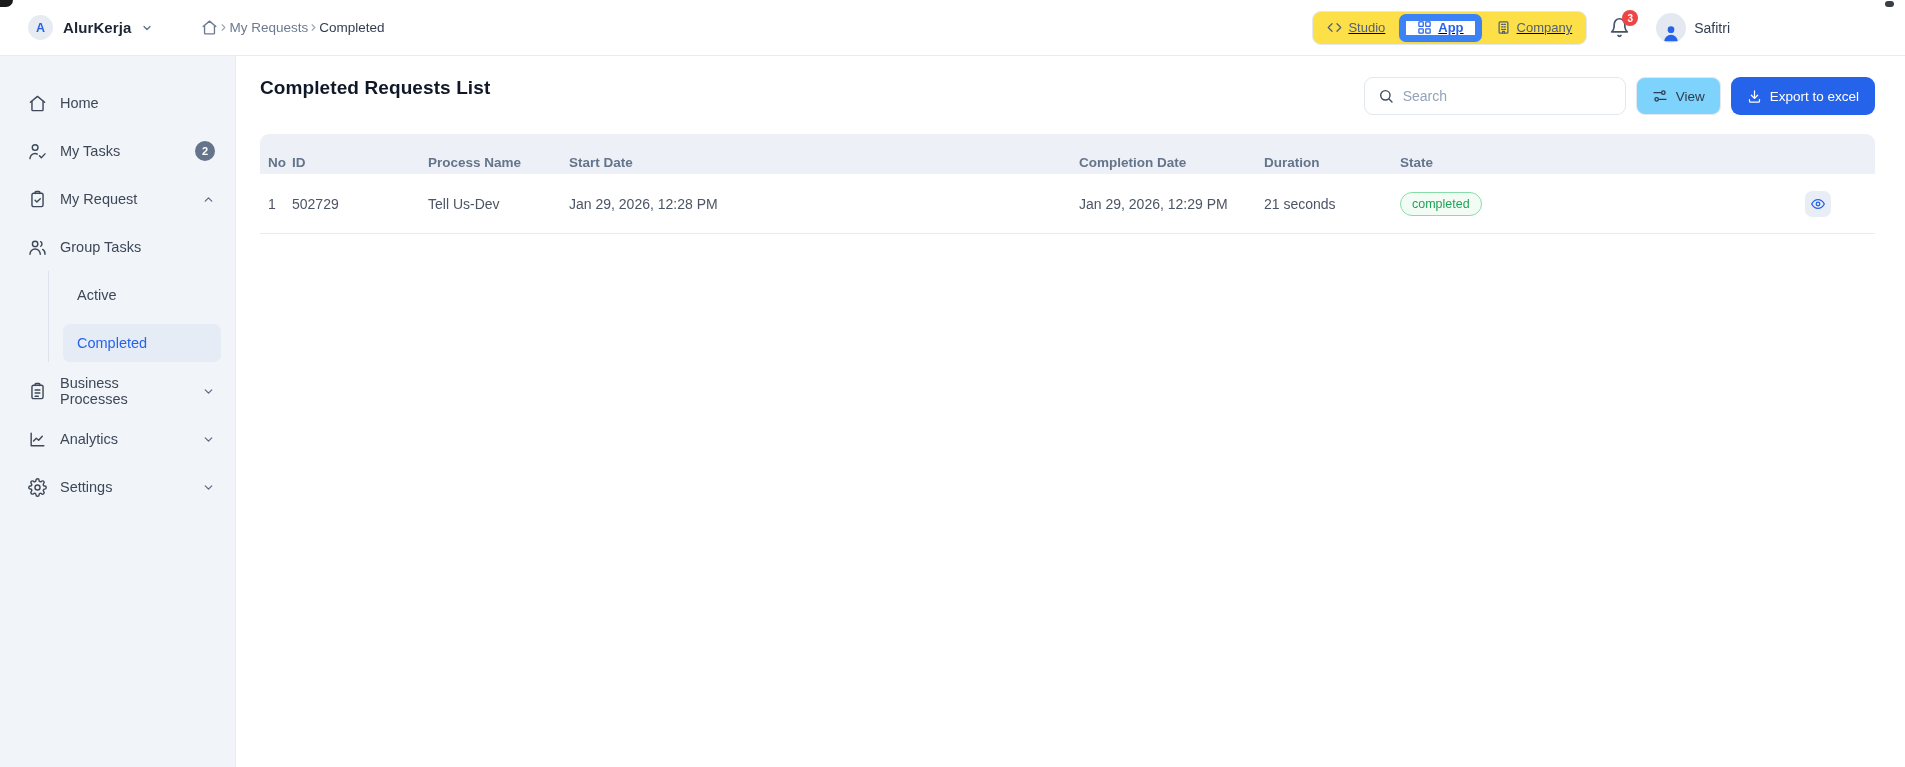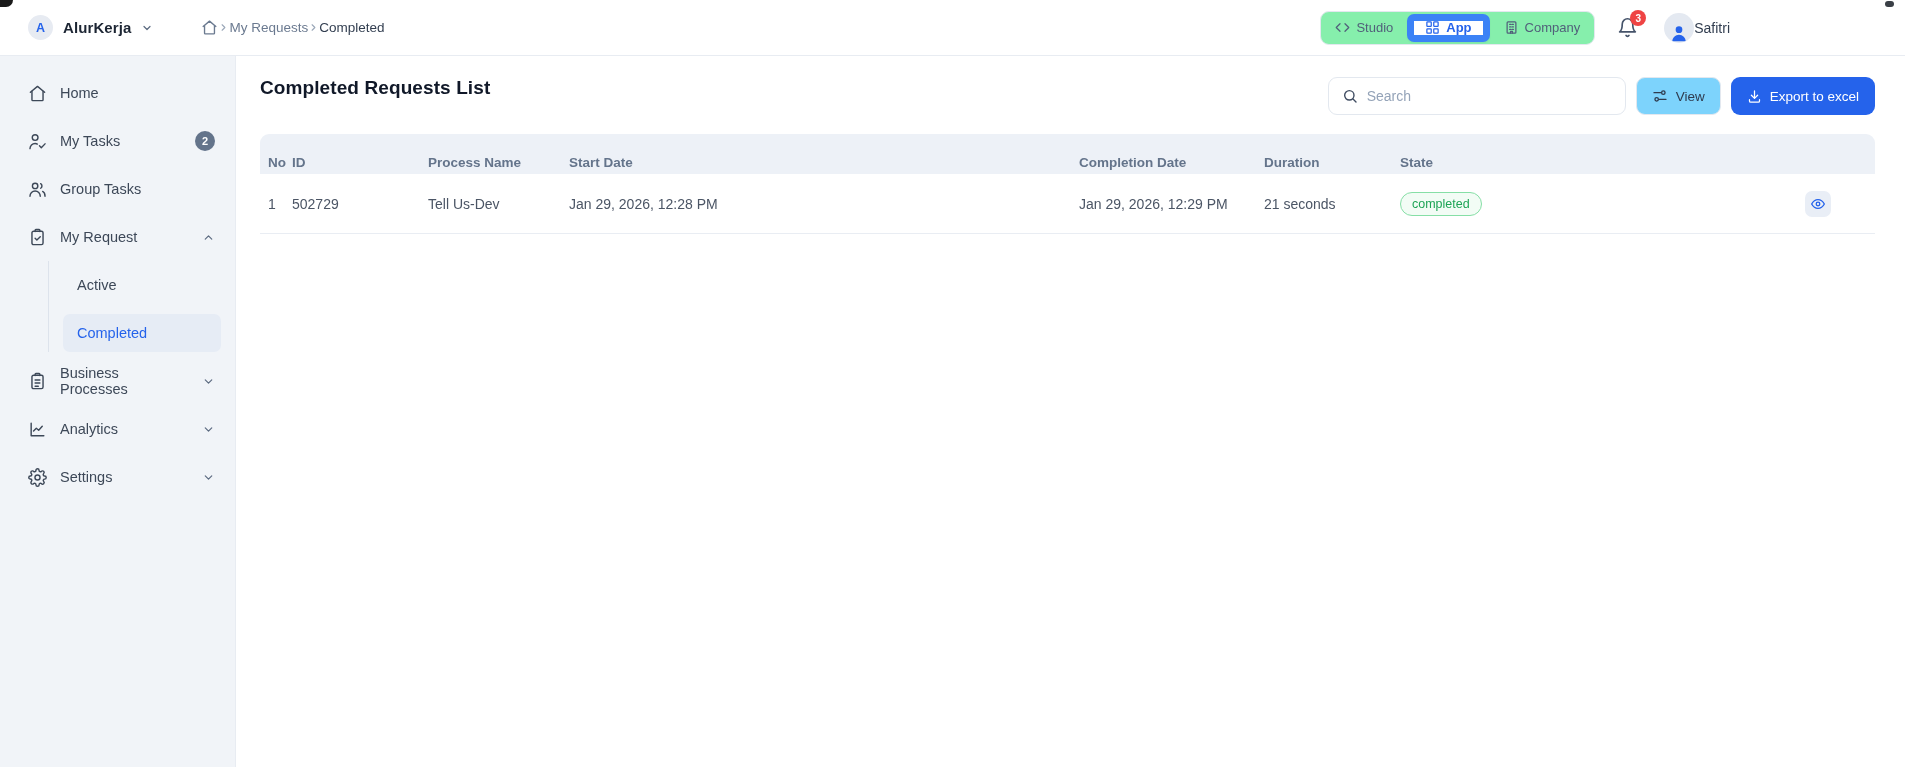--- a/index.html
+++ b/index.html
@@ -16,55 +16,55 @@
     border-radius:3px; }
   .brand { display:flex; align-items:center; gap:10px; cursor:pointer; }
   .brand-avatar { width:25px; height:25px; border-radius:50%; background:#e7ebf2; color:#2563eb;
     font-weight:bold; font-size:12.5px; display:flex; align-items:center; justify-content:center; }
   .brand-name { font-size:15px; font-weight:700; color:#1c2533; letter-spacing:.1px;text-align:center; }
   .breadcrumb { display:flex; align-items:center; gap:0; margin-left:48px; }
   .crumb { font-size:13.5px; color:#6b7a90; cursor:pointer; }
   .crumb.current { color:#323e50; font-weight:500; cursor:default; }
   .topbar-right { margin-left:auto; margin-right:175px; display:flex; align-items:center; }
   .seg-group { display:flex; align-items:center; gap:2px; border:1px solid #e3e8ef; border-radius:9px;
-    background:#86efac; padding:2px; height:34px; }
+    background:#fde047; padding:2px; height:34px;text-decoration:underline; }
   .seg { display:flex; align-items:center; gap:6px; padding:0 11px; height:28px; border-radius:7px;
     font-size:13px; color:#51607a; cursor:pointer; background:transparent; border:1px solid transparent; }
   .seg.active { border:7px solid #3b82f6; background:#fff; color:#2563eb; font-weight:700;
     box-shadow:0 1px 2px rgba(16,40,80,.06);align-items:flex-end; }
   .bell-wrap { position:relative; margin-left:22px; cursor:pointer; }
   .bell-badge { position:absolute; top:-7px; right:-8px; min-width:16px; height:16px; padding:0 4px;
     border-radius:9px; background:#ef4444; color:#fff; font-size:10px; font-weight:bold;
     display:flex; align-items:center; justify-content:center; }
-  .user-wrap { display:flex; align-items:center; gap:0; margin-left:26px; cursor:pointer; }
+  .user-wrap { display:flex; align-items:center; gap:8px; margin-left:26px; cursor:pointer; }
   .user-avatar { width:30px; height:30px; border-radius:50%; background:#e4e9f1;
     display:flex; align-items:flex-end; justify-content:center; overflow:hidden; }
   .user-name { font-size:14px; color:#323e50; }
 
   
   .layout { display:flex; height:711px; }
-  .sidebar { width:236px; background:#f1f4f8; border-right:1px solid #e8ecf2; padding-top:13px;
+  .sidebar { width:236px; background:#f1f4f8; border-right:1px solid #e8ecf2; padding-top:23px;
     flex-shrink:0; }
   .side-item { height:48px; display:flex; align-items:center; gap:13px; padding:0 20px 0 28px;
     font-size:14.5px; color:#3d4858; cursor:pointer; }
   .side-item .grow { flex:1; }
   .count-badge { width:20px; height:20px; border-radius:50%; background:#64748b; color:#fff;
     font-size:11px; font-weight:bold; display:flex; align-items:center; justify-content:center; }
   .sub-list { margin-left:48px; border-left:1.5px solid #dde3ec; }
   .sub-item { height:48px; display:flex; align-items:center; margin:0 14px; padding-left:14px;
     font-size:14.5px; color:#3d4858; border-radius:7px; cursor:pointer; }
   .sub-item.active { background:#e6ecf5; color:#2563eb; font-weight:500; height:38px; margin-top:5px; margin-bottom:5px; }
 
   .main { flex:1; background:#fff; padding:21px 30px 0 24px; }
 
   
   .toolbar { display:flex; height:38px; margin-bottom:19px; }
   .page-title { font-size:19px; font-weight:700; color:#101828; letter-spacing:.1px; }
   .toolbar-right { margin-left:auto; display:flex; align-items:center; gap:10px; }
-  .search-box { width:298px; height:38px; border:1px solid #e3e8ef; border-radius:9px; background:#fff;
+  .search-box { width:262px; height:38px; border:1px solid #e3e8ef; border-radius:9px; background:#fff;
     display:flex; align-items:center; gap:9px; padding:0 13px; }
   .search-box input { border:none; outline:none; font-size:14px; color:#334155; width:100%;
     font-family:"Liberation Sans", sans-serif; background:transparent; }
   .search-box input::placeholder { color:#94a3b8; }
   .btn { height:38px; display:flex; align-items:center; gap:8px; border-radius:9px; font-size:13.5px;
     cursor:pointer; }
   .btn-view { border:1px solid #e3e8ef; background:#7dd3fc; color:#2f3b4e; padding:0 15px; }
   .btn-export { border:none; background:#2563eb; color:#fff; padding:0 16px; font-weight:500; }
 
   
@@ -198,43 +198,43 @@
             <polyline points="14.5 17.5 16.8 19.8 21.5 15"></polyline>
           </svg>
       </span>
       <span class="grow">My Tasks</span>
       <span class="count-badge">2</span>
     </div>
 
     <div class="side-item">
       <span>
         <svg width="19" height="19" viewBox="0 0 24 24" fill="none" stroke="#3d4858" stroke-width="1.8" stroke-linecap="round" stroke-linejoin="round">
+            <rect x="5" y="4" width="14" height="17" rx="2"></rect>
+            <path d="M9 4.5V3a1 1 0 0 1 1-1h4a1 1 0 0 1 1 1v1.5"></path>
+            <polyline points="9 13 11.2 15.2 15.5 11"></polyline>
+          </svg>
+      </span>
+      <span class="grow">My Request</span>
+      <span>
+        <svg width="13" height="13" viewBox="0 0 24 24" fill="none" stroke="#5b6a80" stroke-width="2.2" stroke-linecap="round" stroke-linejoin="round">
+            <polyline points="6 15 12 9 18 15"></polyline>
+          </svg>
+      </span>
+    </div>
+
+    <div class="side-item">
+      <span>
+        <svg width="19" height="19" viewBox="0 0 24 24" fill="none" stroke="#3d4858" stroke-width="1.8" stroke-linecap="round" stroke-linejoin="round">
             <circle cx="9" cy="7.5" r="3.4"></circle>
             <path d="M2.5 20.5c0-3.6 2.9-6.5 6.5-6.5s6.5 2.9 6.5 6.5"></path>
             <path d="M16 4.6a3.4 3.4 0 0 1 0 5.8"></path>
             <path d="M18.5 14.5c1.9 1 3 2.9 3 6"></path>
           </svg>
       </span>
       <span class="grow">Group Tasks</span>
-    </div>
-
-    <div class="side-item">
-      <span>
-        <svg width="19" height="19" viewBox="0 0 24 24" fill="none" stroke="#3d4858" stroke-width="1.8" stroke-linecap="round" stroke-linejoin="round">
-            <rect x="5" y="4" width="14" height="17" rx="2"></rect>
-            <path d="M9 4.5V3a1 1 0 0 1 1-1h4a1 1 0 0 1 1 1v1.5"></path>
-            <polyline points="9 13 11.2 15.2 15.5 11"></polyline>
-          </svg>
-      </span>
-      <span class="grow">My Request</span>
-      <span>
-        <svg width="13" height="13" viewBox="0 0 24 24" fill="none" stroke="#5b6a80" stroke-width="2.2" stroke-linecap="round" stroke-linejoin="round">
-            <polyline points="6 15 12 9 18 15"></polyline>
-          </svg>
-      </span>
     </div>
 
     <div class="sub-list">
       <div class="sub-item">
         <span>Active</span>
       </div>
       <div class="sub-item active">
         <span>Completed</span>
       </div>
     </div>

